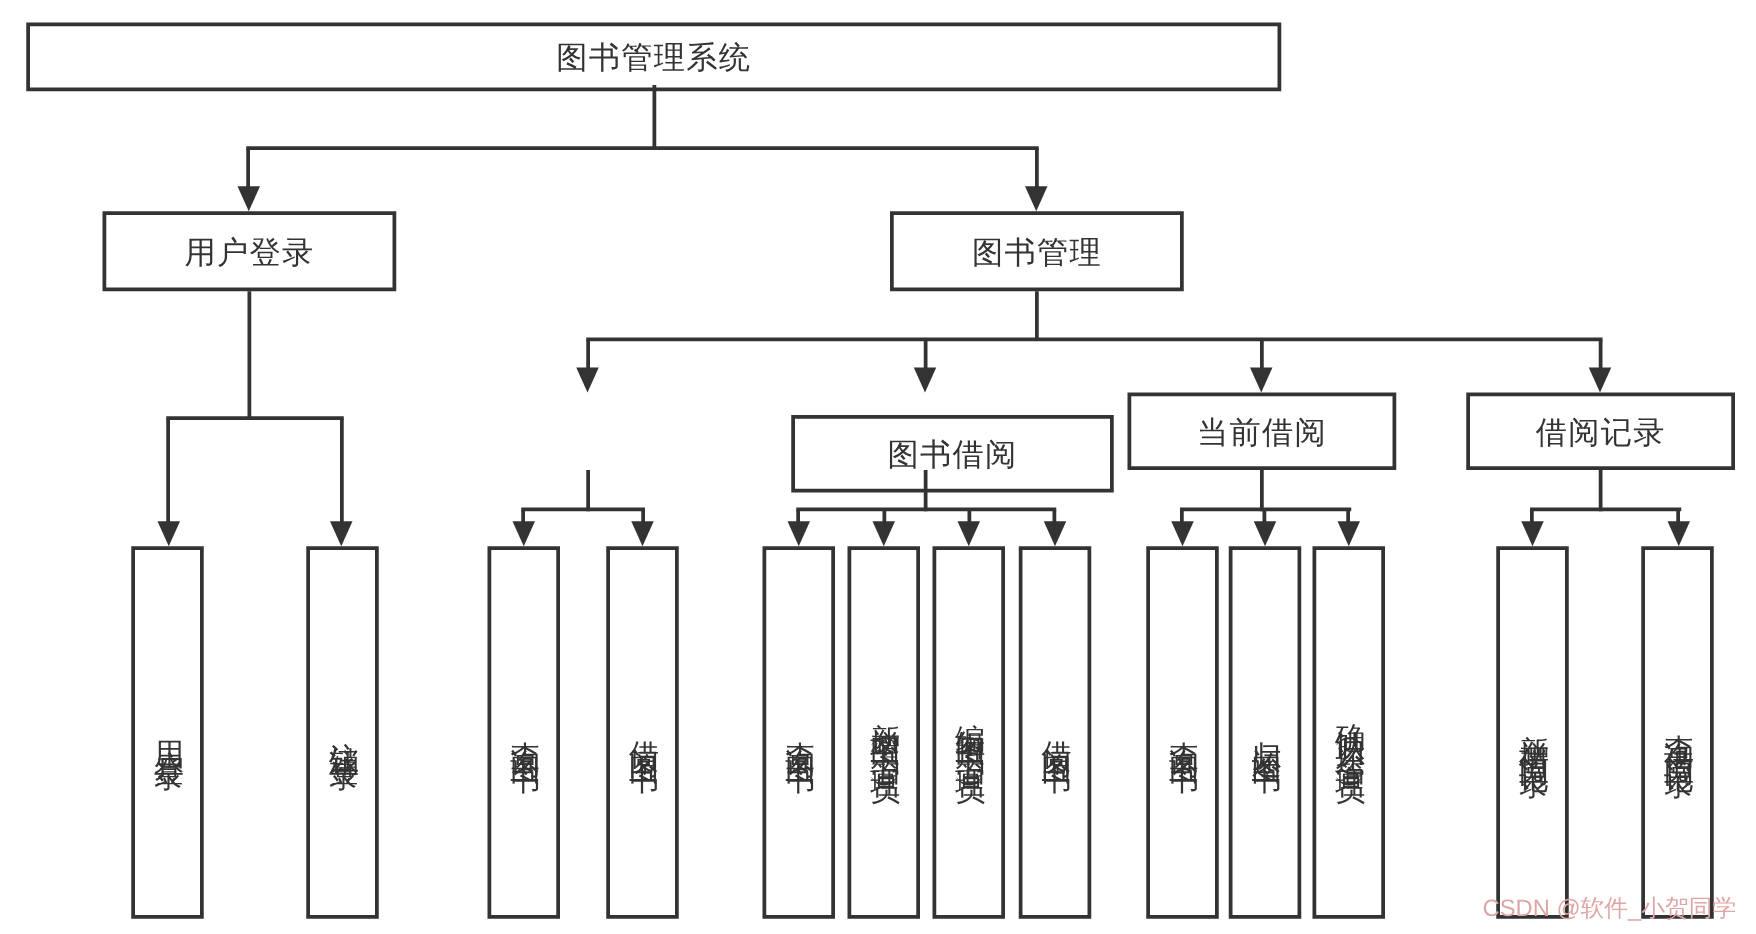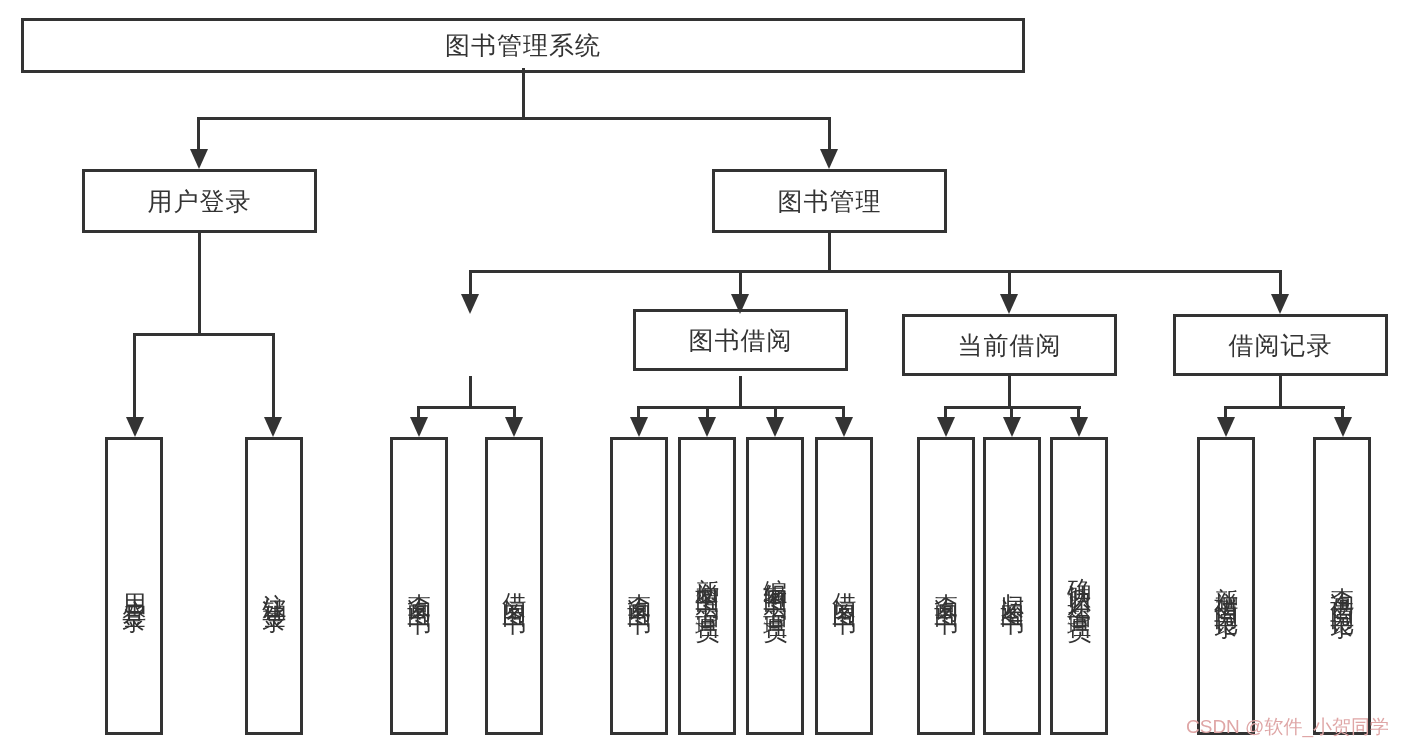--- a/index.html
+++ b/index.html
@@ -30,21 +30,21 @@
 </head>
 <body>
 
 <div class="canvas">
 
   <div class="node hnode" style="left:21px;top:18px;width:1004px;height:55px">图书管理系统</div>
 
   <div class="node hnode" style="left:82px;top:169px;width:235px;height:64px">用户登录</div>
   <div class="node hnode" style="left:712px;top:169px;width:235px;height:64px">图书管理</div>
 
-  <div class="node hnode" style="left:633px;top:309px;width:215px;height:62px">图书借阅</div>
+  <div class="node hnode" style="left:633px;top:332px;width:258px;height:62px">图书借阅</div>
   <div class="node hnode" style="left:1173px;top:314px;width:215px;height:62px">借阅记录</div>
   <div class="node hnode" style="left:902px;top:314px;width:215px;height:62px">当前借阅</div>
 
   <div class="node leaf" style="left:105px;top:437px;width:58px;height:298px">
       <span>用户登录</span>
     </div>
   <div class="node leaf" style="left:245px;top:437px;width:58px;height:298px">
       <span>注销登录</span>
     </div>
 

